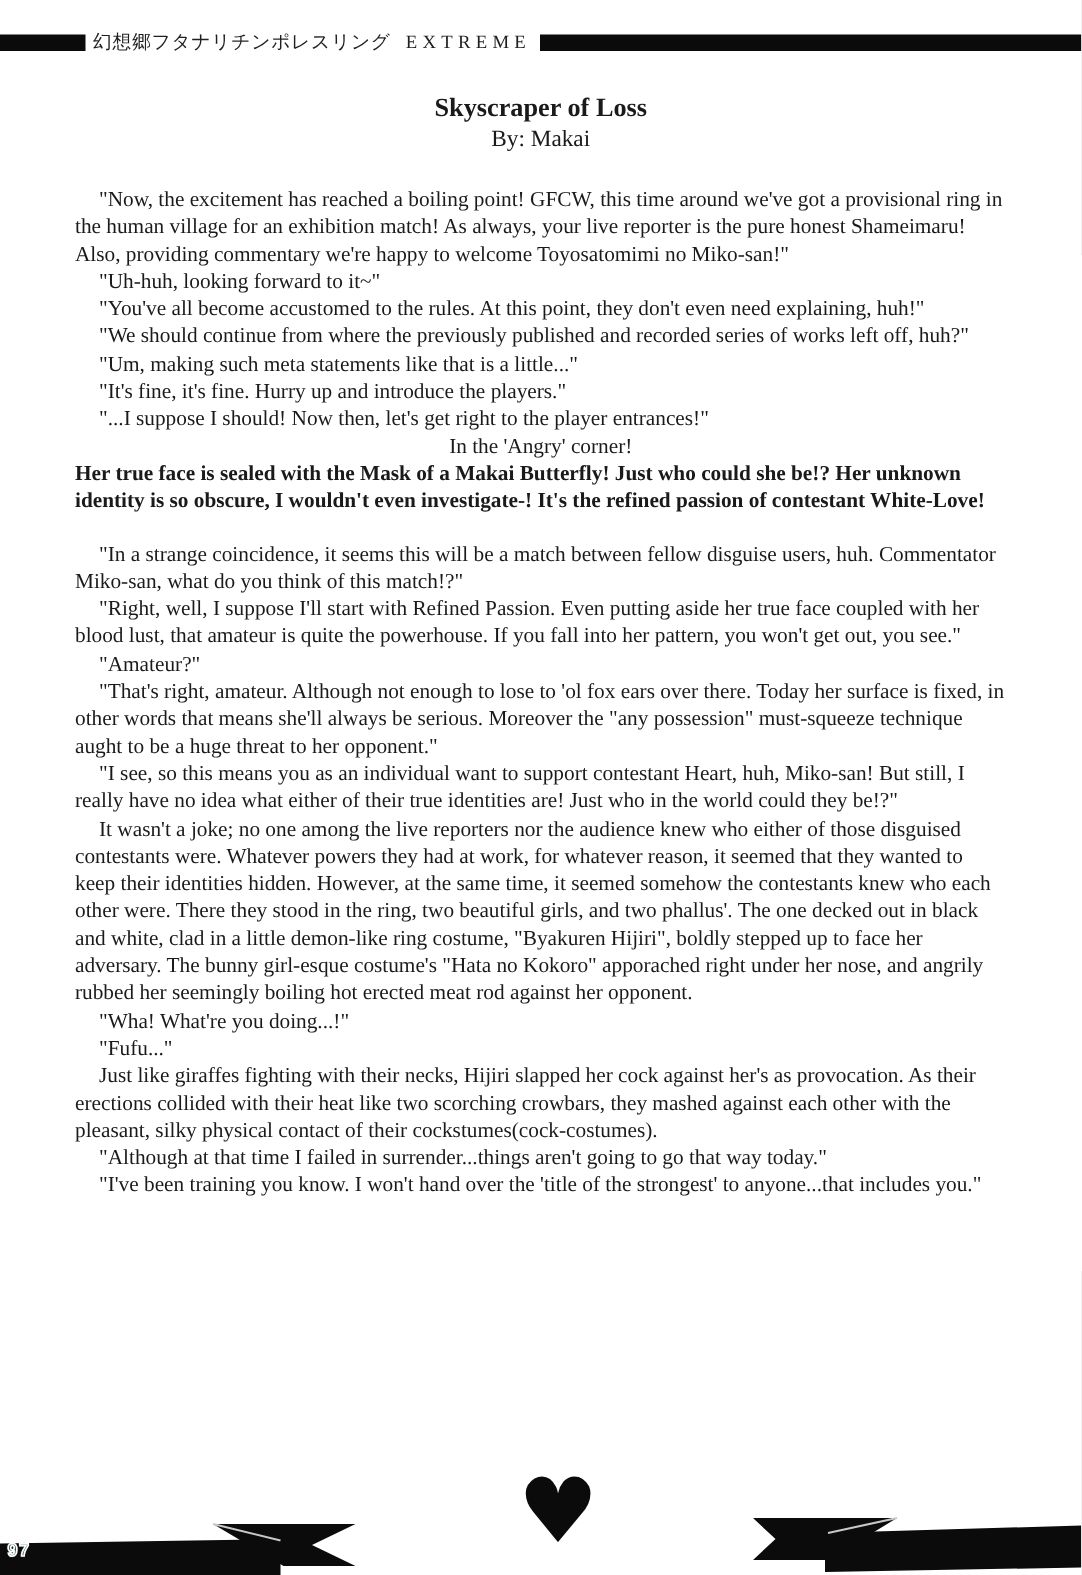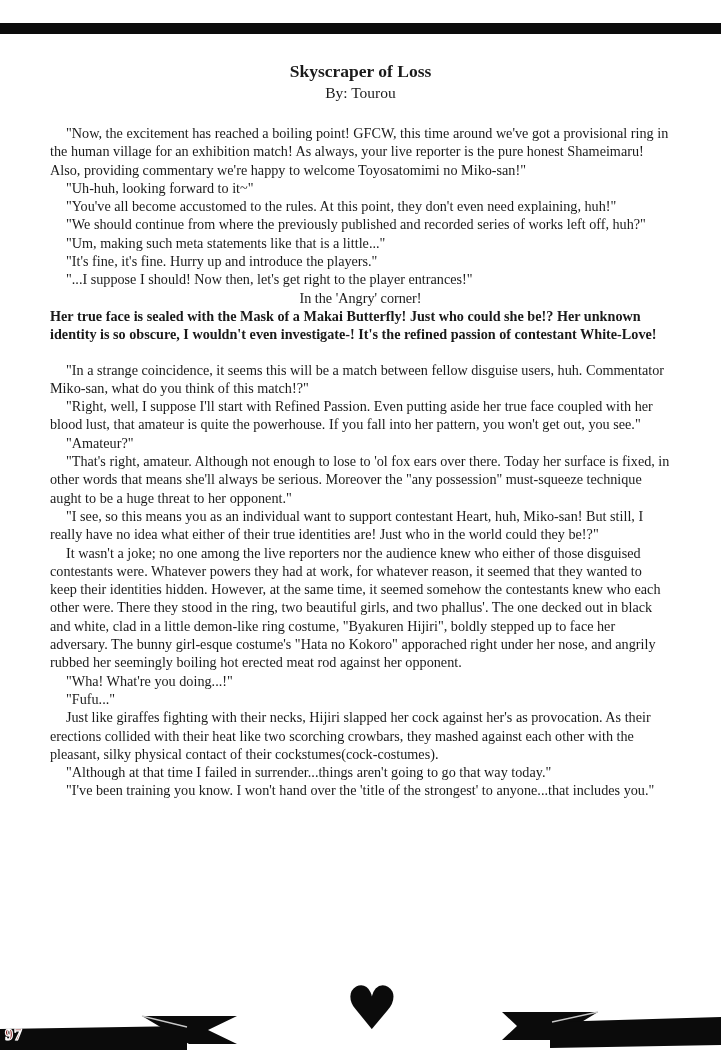--- a/index.html
+++ b/index.html
@@ -42,40 +42,43 @@
   .body-text p.gap-before{margin-top:17px;}
   
   .footer-svg{position:absolute;left:0;top:1000px;width:721px;height:50px;display:block;}
   .heart{
     position:absolute;left:372px;top:978px;transform:translateX(-50%);
     font-size:60px;line-height:60px;color:#0b0b0b;
     font-family:"DejaVu Sans",sans-serif;
   }
   .page-number{
     position:absolute;left:5px;top:1026px;z-index:3;
-    font-family:Liberation Serif, serif;
-    font-size:16px;font-weight:bold;letter-spacing:1px;
-    color:#7f1d1d;
+    font-family:Liberation Sans, sans-serif;
+    font-size:12px;font-weight:bold;letter-spacing:1px;
+    color:#14532d;
     -webkit-text-stroke:1.1px #ffffff;
     text-shadow:0 0 1px #fff;
   }
 </style>
 </head>
 <body>
 
 <div class="page">
 
   <div class="runhead">
     <div class="bar bar-left"></div>
+    <div class="htext">
+      <span>幻想郷フタナリチンポレスリング</span><span class="ext">EXTREME</span>
+    </div>
     <div class="bar bar-right"></div>
   </div>
 
   <div class="titleblock">
     <h1 class="story-title">Skyscraper of Loss</h1>
-    <div class="byline">By: Tourou</div>
+    <div class="byline">By: Makai</div>
   </div>
 
   <div class="body-text">
       <p class="para">"Now, the excitement has reached a boiling point! GFCW, this time around we've got a provisional ring in the human village for an exhibition match! As always, your live reporter is the pure honest Shameimaru! Also, providing commentary we're happy to welcome Toyosatomimi no Miko-san!"</p>
       <p class="para">"Uh-huh, looking forward to it~"</p>
       <p class="para">"You've all become accustomed to the rules. At this point, they don't even need explaining, huh!"</p>
       <p class="para">"We should continue from where the previously published and recorded series of works left off, huh?"</p>
       <p class="para">"Um, making such meta statements like that is a little..."</p>
       <p class="para">"It's fine, it's fine. Hurry up and introduce the players."</p>
       <p class="para">"...I suppose I should! Now then, let's get right to the player entrances!"</p>

